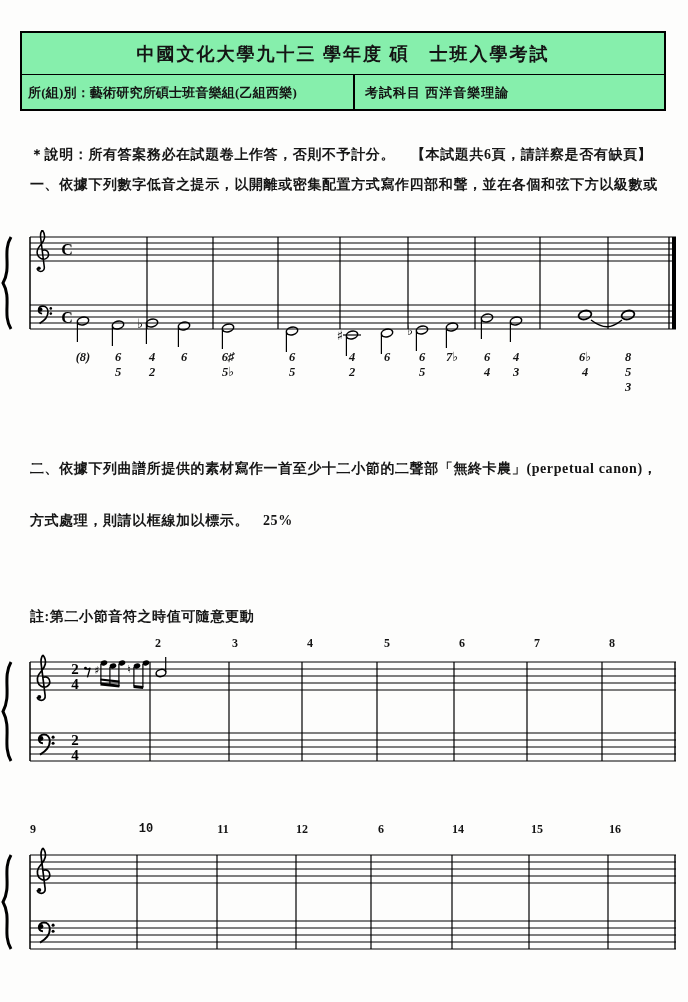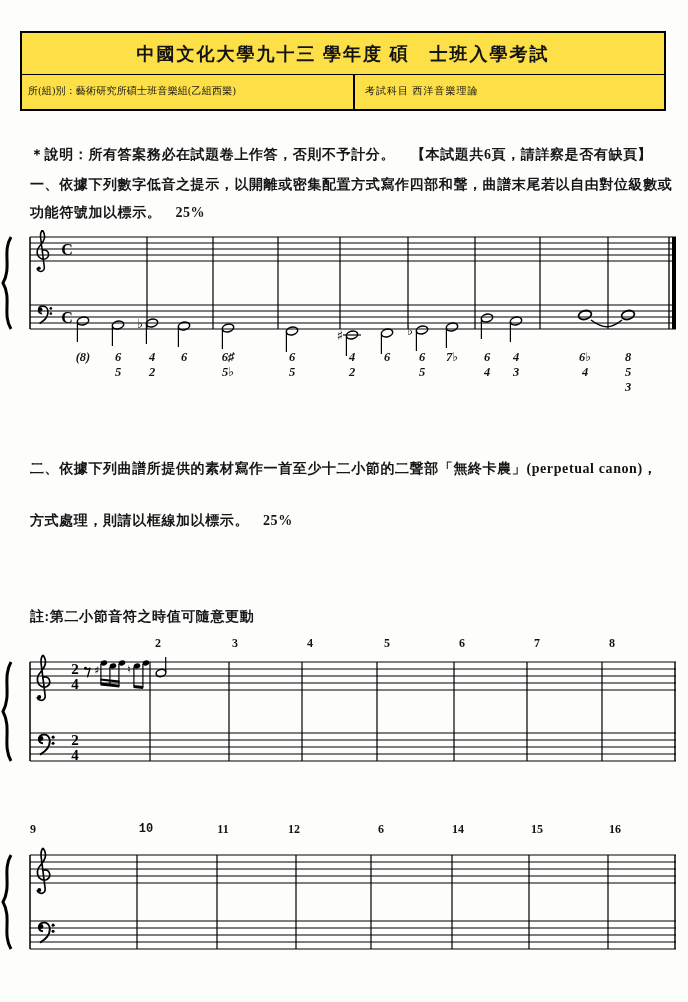--- a/index.html
+++ b/index.html
@@ -3,28 +3,28 @@
 <meta charset="utf-8">
 <style>
   html,body{margin:0;padding:0;background:#e8e8e8;}
   .page{
     position:relative;width:688px;height:1002px;margin:0 auto;
     background:#fdfdfc;color:#141414;overflow:hidden;
     font-family:"Liberation Serif","DejaVu Serif",serif;
   }
   .hdr-box{
     position:absolute;left:20px;top:31px;width:646px;height:80px;
-    border:2px solid #000;box-sizing:border-box;background:#fde047;
+    border:2px solid #000;box-sizing:border-box;background:#86efac;
   }
   .hdr-title-row{
     height:42px;border-bottom:1px solid #000;box-sizing:border-box;
     display:flex;align-items:center;justify-content:center;
     font-size:18px;font-weight:bold;letter-spacing:2px;white-space:nowrap;
   }
-  .hdr-row2{display:flex;height:36px;font-weight:normal;font-size:10px;}
+  .hdr-row2{display:flex;height:36px;font-weight:bold;font-size:13px;}
   .hdr-cell-left{
     width:333px;box-sizing:border-box;padding:9px 2px 0 6px;
     border-right:2px solid #000;white-space:nowrap;letter-spacing:0.2px;
   }
   .hdr-cell-right{flex:1;padding:9px 0 12px 10px;white-space:nowrap;letter-spacing:1px;}
   .textline{
     position:absolute;left:30px;font-size:14px;font-weight:bold;
     letter-spacing:0.6px;white-space:nowrap;color:#161616;
   }
   .u{text-underline-offset:3px;}
@@ -51,23 +51,22 @@
   <div class="hdr-box">
     <div class="hdr-title-row">中國文化大學九十三 學年度 碩　士班入學考試</div>
     <div class="hdr-row2">
       <div class="hdr-cell-left">所(組)別：藝術研究所碩士班音樂組(乙組西樂)</div>
       <div class="hdr-cell-right">考試科目 西洋音樂理論</div>
     </div>
   </div>
 
   <div class="textline" style="top:146px"><span class="u">＊說明：所有答案務必在試題卷上作答，否則不予計分。</span><span class="gapleft">【本試題共6頁，請詳察是否有缺頁】</span></div>
 
-  <div class="textline" style="top:176px"><span>一、依據下列數字低音之提示，以開離或密集配置方式寫作四部和聲，曲譜末尾若以自由對位</span><span class="u">級數</span><span>或</span></div>
-
-  <div class="textline" style="top:204px"><span class="u">功能</span><span>符號加以標示。</span><span class="score">25%</span></div>
+  <div class="textline" style="top:176px"><span>一、依據下列數字低音之提示，以開離或密集配置方式寫作四部和聲，並在各個和弦下方以</span><span class="u">級數</span><span>或</span></div>
+
 
   <svg id="sys1" class="sys" style="top:230px" width="688" height="128">
       <path d="M11,7 C2,21.72 12,37.36 3,53 C12,68.64 2,84.28 11,99" fill="none" stroke="#000" stroke-width="3"></path>
       <line x1="30" y1="7" x2="676" y2="7" stroke="#000" stroke-width="1.2"></line>
       <line x1="30" y1="75" x2="676" y2="75" stroke="#000" stroke-width="1.2"></line>
       <line x1="30" y1="13" x2="676" y2="13" stroke="#000" stroke-width="1.2"></line>
       <line x1="30" y1="81" x2="676" y2="81" stroke="#000" stroke-width="1.2"></line>
       <line x1="30" y1="19" x2="676" y2="19" stroke="#000" stroke-width="1.2"></line>
       <line x1="30" y1="87" x2="676" y2="87" stroke="#000" stroke-width="1.2"></line>
       <line x1="30" y1="25" x2="676" y2="25" stroke="#000" stroke-width="1.2"></line>
@@ -287,21 +286,21 @@
       <g>
         <ellipse cx="161" cy="25" rx="5" ry="3.5" transform="rotate(-15 161 25)" fill="none" stroke="#000" stroke-width="1.5"></ellipse>
         <line x1="165.7" y1="24" x2="165.7" y2="9" stroke="#000" stroke-width="1.2"></line>
       </g>
     </svg>
 
   <div class="mnrow" id="mnums3" style="top:822px">
       <span class="mnum" style="left: 33px;">9</span>
       <span class="mnum" style="left: 146px; font-family: Liberation Mono, monospace;">10</span>
       <span class="mnum" style="left: 223px; text-align: right;">11</span>
-      <span class="mnum" style="left: 294px;">12</span>
+      <span class="mnum" style="left: 302px;">12</span>
       <span class="mnum" style="left: 381px;">6</span>
       <span class="mnum" style="left: 458px;">14</span>
       <span class="mnum" style="left: 537px;">15</span>
       <span class="mnum" style="left: 615px;">16</span>
     </div>
   <svg id="sys3" class="sys" style="top:843px" width="688" height="120">
       <path d="M11,12 C2,27.04 12,43.02 3,59 C12,74.98 2,90.96000000000001 11,106" fill="none" stroke="#000" stroke-width="3"></path>
       <line x1="30" y1="12" x2="676" y2="12" stroke="#000" stroke-width="1.2"></line>
       <line x1="30" y1="78" x2="676" y2="78" stroke="#000" stroke-width="1.2"></line>
       <line x1="30" y1="19" x2="676" y2="19" stroke="#000" stroke-width="1.2"></line>

